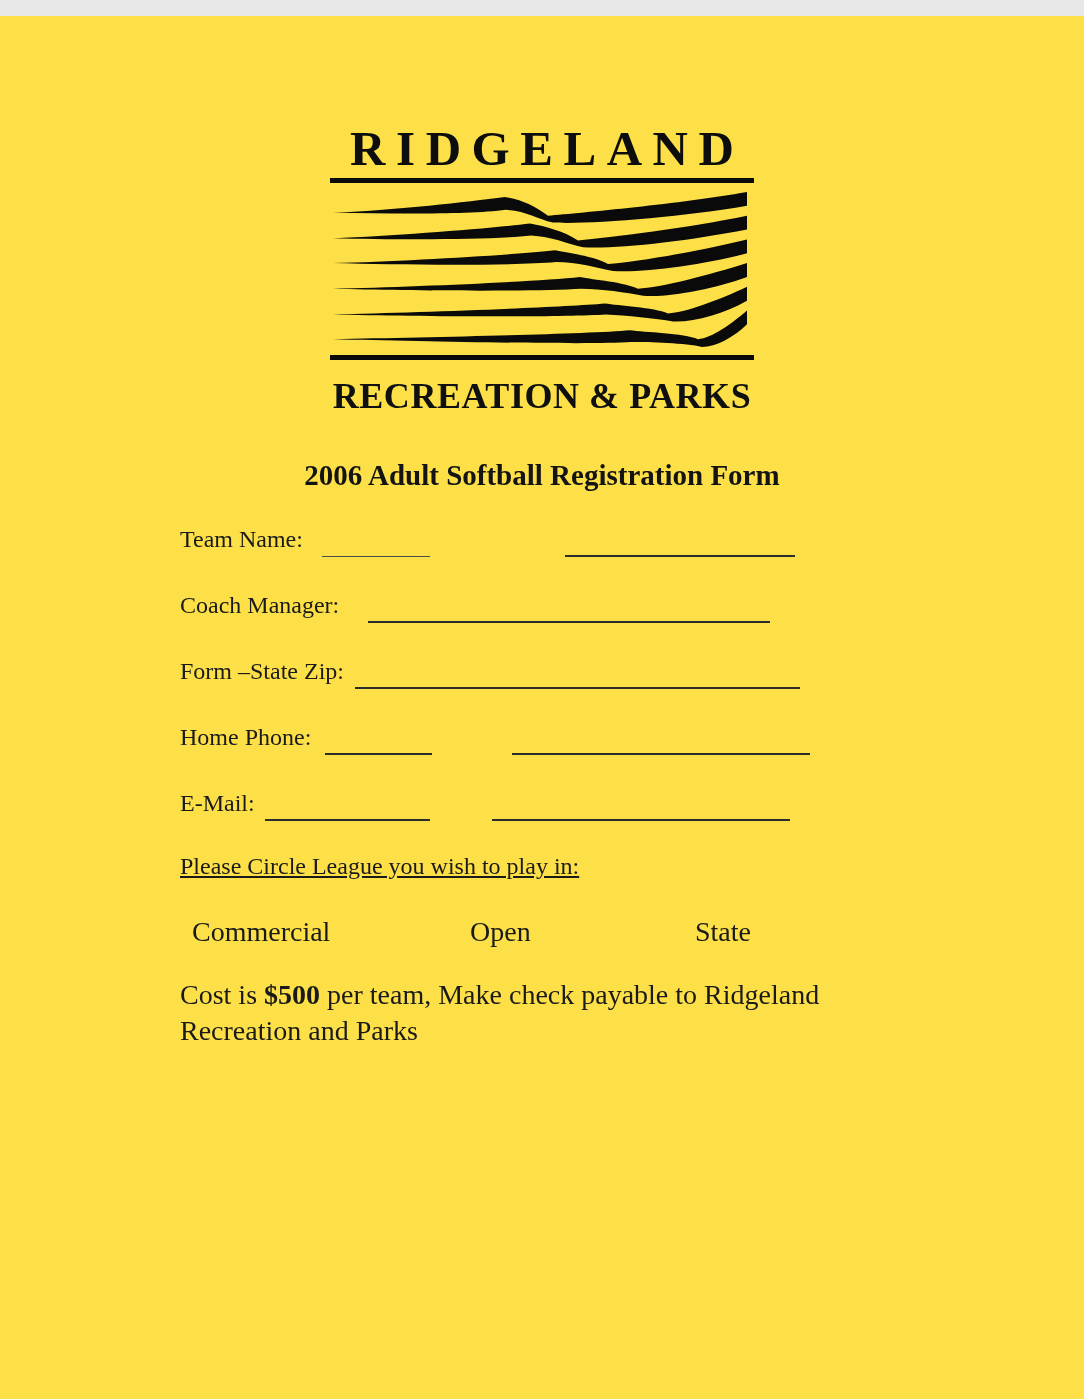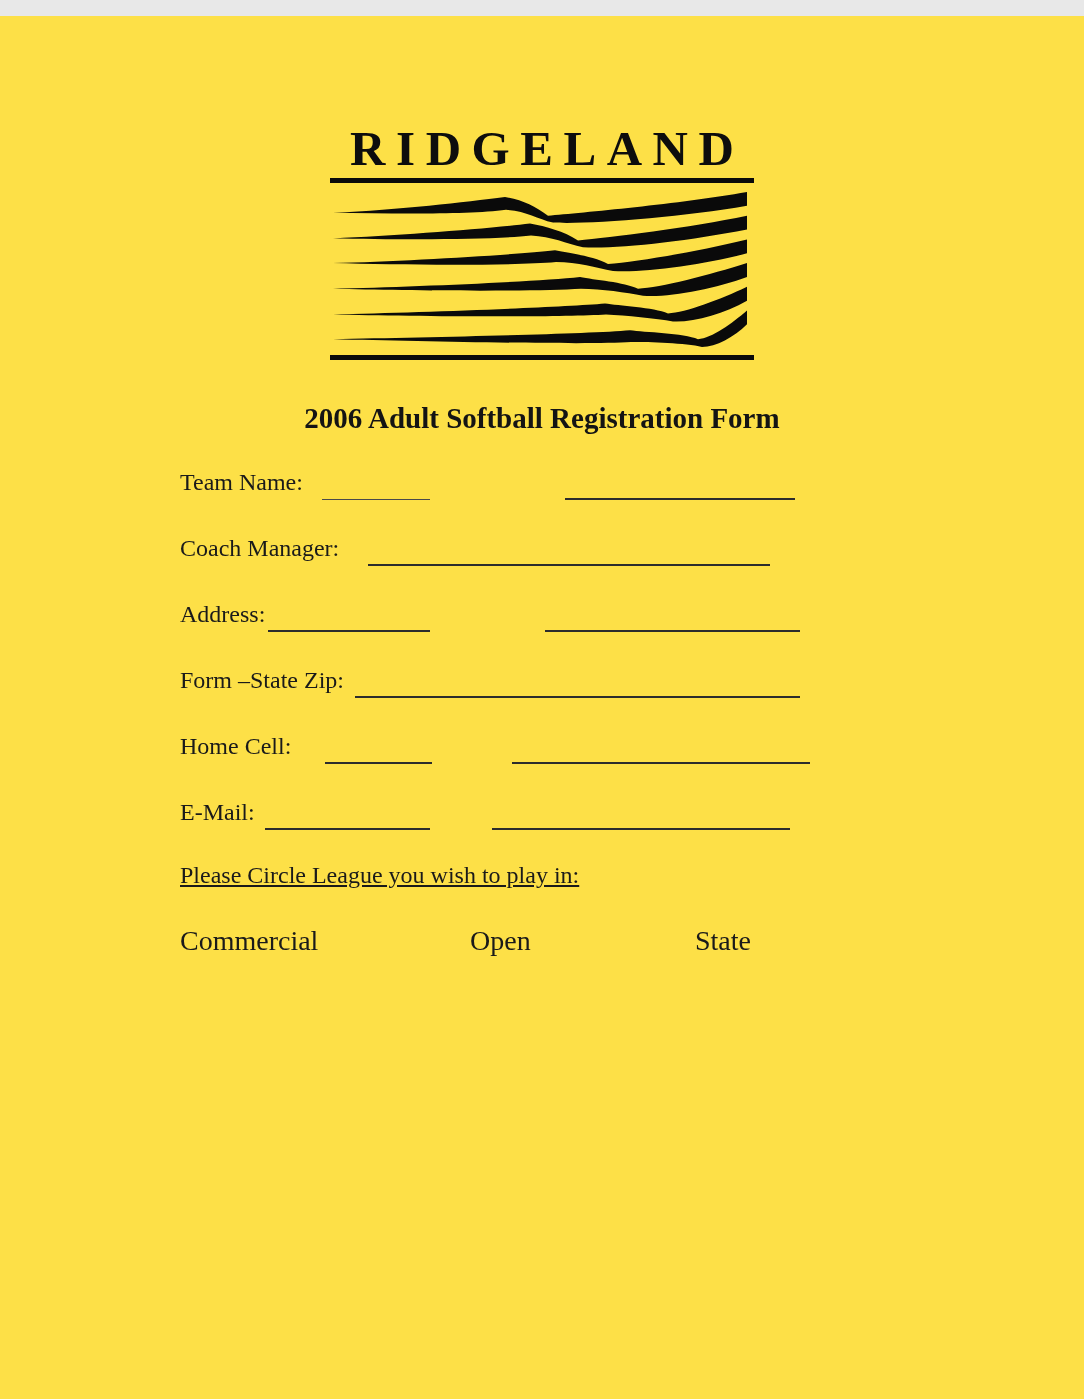--- a/index.html
+++ b/index.html
@@ -106,21 +106,21 @@
   }
   .league-options {
     position: relative;
     margin: 32px 0 0 180px;
     height: 34px;
     font-size: 28px;
     line-height: 34px;
     color: #1a1a1a;
   }
   .league-option { position: absolute; top: 0; white-space: nowrap; }
-  .league-option.opt-0 { left: 0; }
+  .league-option.opt-0 { left: 12px; }
   .league-option.opt-1 { left: 290px; text-align: center; }
   .league-option.opt-2 { left: 515px; }
 
   
   .cost-note {
     margin: 28px 0 0 180px;
     max-width: 648px;
     font-size: 28px;
     line-height: 36px;
     color: #1a1a1a;
@@ -139,50 +139,46 @@
       <g fill="#0a0a0a">
         <path d="M3,21 C70,18 135,10 175,5 C192,8 205,14 218,24 C252,21 350,12 417,0 L417,14 C350,26 256,33 223,31 C207,27 196,19 176,18 C140,23 65,22 3,21 Z"></path>
         <path d="M3,47 C70,44 160,37 200,32 C216,35 234,40 248,49 C280,46 360,36 417,24 L417,38 C356,50 286,58 253,56 C236,52 222,45 201,44 C160,49 65,48 3,47 Z"></path>
         <path d="M3,72 C75,70 180,64 225,59 C240,62 264,65 278,73 C306,71 368,60 417,48 L417,62 C372,74 314,82 283,80 C266,77 248,71 226,71 C180,75 70,74 3,72 Z"></path>
         <path d="M3,98 C80,96 205,91 250,86 C264,89 294,91 308,98 C330,97 380,84 417,72 L417,86 C384,98 340,107 313,105 C296,102 272,98 251,98 C205,101 75,100 3,98 Z"></path>
         <path d="M3,124 C90,122 230,117 275,113 C288,115 324,117 338,123 C356,122 390,109 417,96 L417,110 C394,123 364,132 343,131 C326,128 296,125 276,124 C230,127 80,126 3,124 Z"></path>
         <path d="M3,149 C100,147 255,144 300,140 C314,142 354,143 368,149 C382,148 402,133 417,120 L417,134 C404,147 386,157 372,157 C356,153 320,152 301,152 C255,155 95,151 3,149 Z"></path>
       </g>
     </svg>
     <div class="logo-rule"></div>
+    <div class="logo-subtitle">RECREATION &amp; PARKS</div>
   </div>
 
   <h1 class="form-title">2006 Adult Softball Registration Form</h1>
 
   <div class="fields">
 
     <div class="field-row">
       <span class="field-label">Team Name:</span>
       <span class="blank-line faint" style="left:142px; width:108px;"></span>
       <span class="blank-line" style="left:385px; width:230px;"></span>
     </div>
 
     <div class="field-row">
       <span class="field-label">Coach Manager:</span>
       <span class="blank-line" style="left:188px; width:402px;"></span>
     </div>
 
-    <div class="field-row">
-      <span class="field-label">Address:</span>
-      <span class="blank-line" style="left:88px; width:162px;"></span>
-      <span class="blank-line" style="left:365px; width:255px;"></span>
-    </div>
 
     <div class="field-row">
       <span class="field-label">Form –State Zip:</span>
       <span class="blank-line" style="left:175px; width:445px;"></span>
     </div>
 
     <div class="field-row">
-      <span class="field-label">Home Cell:</span>
+      <span class="field-label">Home Phone:</span>
       <span class="blank-line" style="left:145px; width:107px;"></span>
       <span class="blank-line" style="left:332px; width:298px;"></span>
     </div>
 
 
     <div class="field-row">
       <span class="field-label">E-Mail:</span>
       <span class="blank-line" style="left:85px; width:165px;"></span>
       <span class="blank-line" style="left:312px; width:298px;"></span>
     </div>
@@ -190,14 +186,15 @@
   </div>
 
   <div class="league-prompt">Please Circle League you wish to play in:</div>
 
   <div class="league-options">
     <span class="league-option opt-0">Commercial</span>
     <span class="league-option opt-1">Open</span>
     <span class="league-option opt-2">State</span>
   </div>
 
+  <p class="cost-note"><span>Cost is </span><span class="cost-amount">$500</span><span> per team, Make check payable to Ridgeland Recreation and Parks</span></p>
 
 </div>
 
 </body></html>

